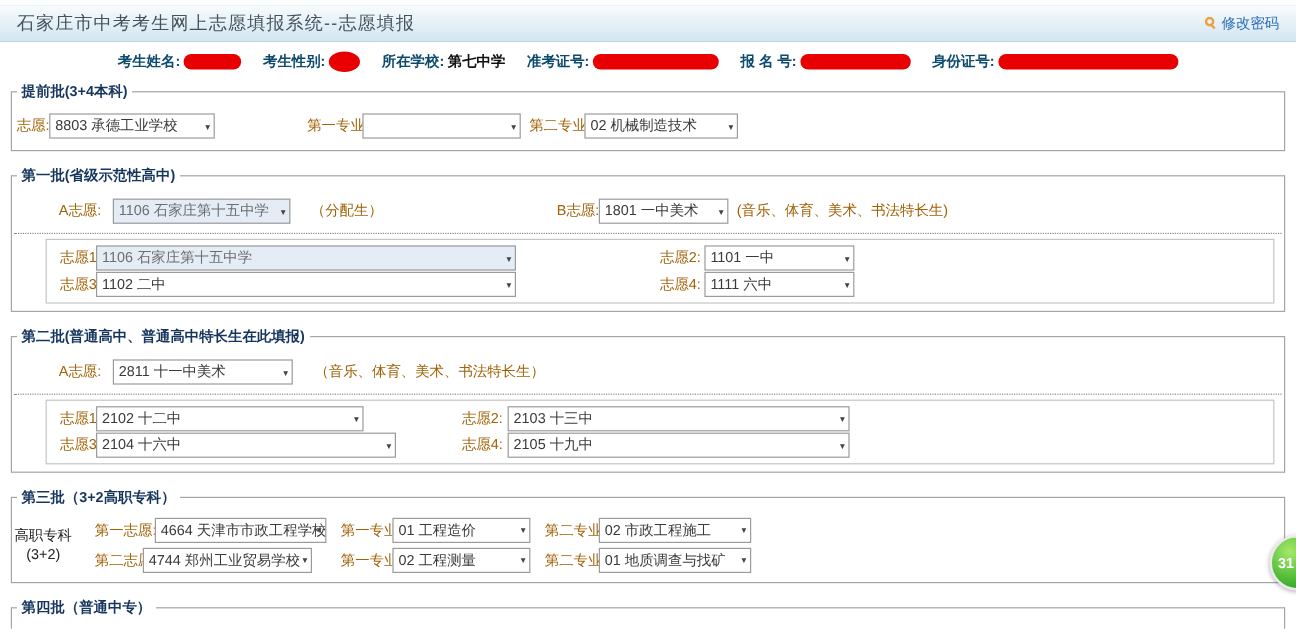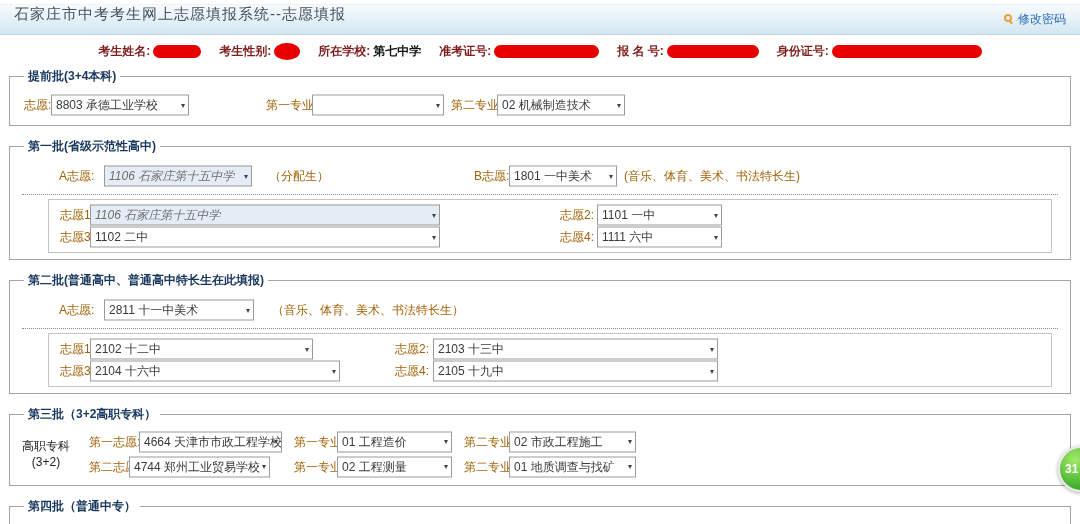--- a/index.html
+++ b/index.html
@@ -1,45 +1,45 @@
 <!DOCTYPE html>
 <html><head>
 <meta charset="utf-8">
 <style>
   html,body{margin:0;padding:0;}
   body{width:1080px;height:524px;background:#ffffff;font-family:"Liberation Sans","DejaVu Sans",sans-serif;font-size:12px;color:#222;}
   .page{position:relative;width:1080px;height:524px;overflow:hidden;background:#fff;}
 
   
-  .titlebar{height:29px;margin-top:4px;background:linear-gradient(#f7fbfd,#d3e6f1);border-top:1px solid #eaf4f9;border-bottom:1px solid #bcd6e4;display:flex;justify-content:space-between;padding:0 14px;}
+  .titlebar{height:29px;margin-top:4px;background:linear-gradient(#f7fbfd,#d3e6f1);border-top:1px solid #eaf4f9;border-bottom:1px solid #bcd6e4;display:flex;align-items:center;justify-content:space-between;padding:0 14px;}
   .title{font-size:15px;color:#44525f;letter-spacing:1px;}
   .pwd{display:flex;align-items:center;gap:3px;color:#2a6db5;font-size:12px;cursor:pointer;text-decoration:none;}
   .pwd svg{display:block;}
 
   
   .infobar{height:26px;display:flex;justify-content:center;align-items:center;gap:18px;font-weight:bold;padding-top:3px;}
   .ig{display:flex;align-items:center;gap:3px;white-space:nowrap;}
-  .ilbl{color:#7f1d1d;}
+  .ilbl{color:#0c4a6e;}
   .ival{color:#111;}
   .redact{display:inline-block;height:13px;background:#e80000;border-radius:7px;}
   .r-name{width:48px;}
   .r-gender{width:26px;height:17px;border-radius:50%;}
   .r-ticket{width:105px;}
   .r-reg{width:92px;}
   .r-id{width:150px;}
 
   
-  fieldset.batch{border:1px solid #a6a6a6;margin:4px 9px 12px 9px;padding:6px 10px;position:relative;background:#fff;}
+  fieldset.batch{border:1px solid #a6a6a6;margin:4px 9px 12px 9px;padding:6px 0;position:relative;background:#fff;}
   fieldset.batch legend{font-weight:bold;font-size:12px;color:#17365d;padding:0 4px;margin-left:4px;}
   .row{position:relative;}
   .flabel,.note{position:absolute;top:50%;transform:translateY(-50%);white-space:nowrap;color:#a16207;}
   .sel{position:absolute;top:50%;transform:translateY(-50%);height:21px;background:#fff;border:1px solid #9b9b9b;box-sizing:border-box;color:#3a3a3a;overflow:hidden;white-space:nowrap;cursor:default;}
   .sel-text{display:block;line-height:19px;padding:0 15px 0 4px;overflow:hidden;}
   .sel-arrow{position:absolute;right:3px;top:50%;transform:translateY(-50%);font-size:8px;color:#444;}
-  .sel.disabled{background:#e4edf6;color:#6e6e6e;font-style:italic;}
+  .sel.disabled{background:#e4edf6;color:#6e6e6e;}
   .dotted{border-top:1px dotted #8a8a8a;margin:3px 2px 4px 2px;height:0;}
   .ibox{border:1px solid #c5c5c5;margin-left:28px;margin-right:8px;padding:4px 0;background:#fff;}
   .ibox .row{height:22px;}
   .rowAB{height:30px;}
   .b1row{height:28px;}
   .b4row{height:25px;}
   .b5row{height:27px;}
   .grouplabel{position:absolute;left:2px;top:50%;transform:translateY(-50%);text-align:center;line-height:16px;white-space:nowrap;}
   .b4wrap,.b5wrap{position:relative;}
 

